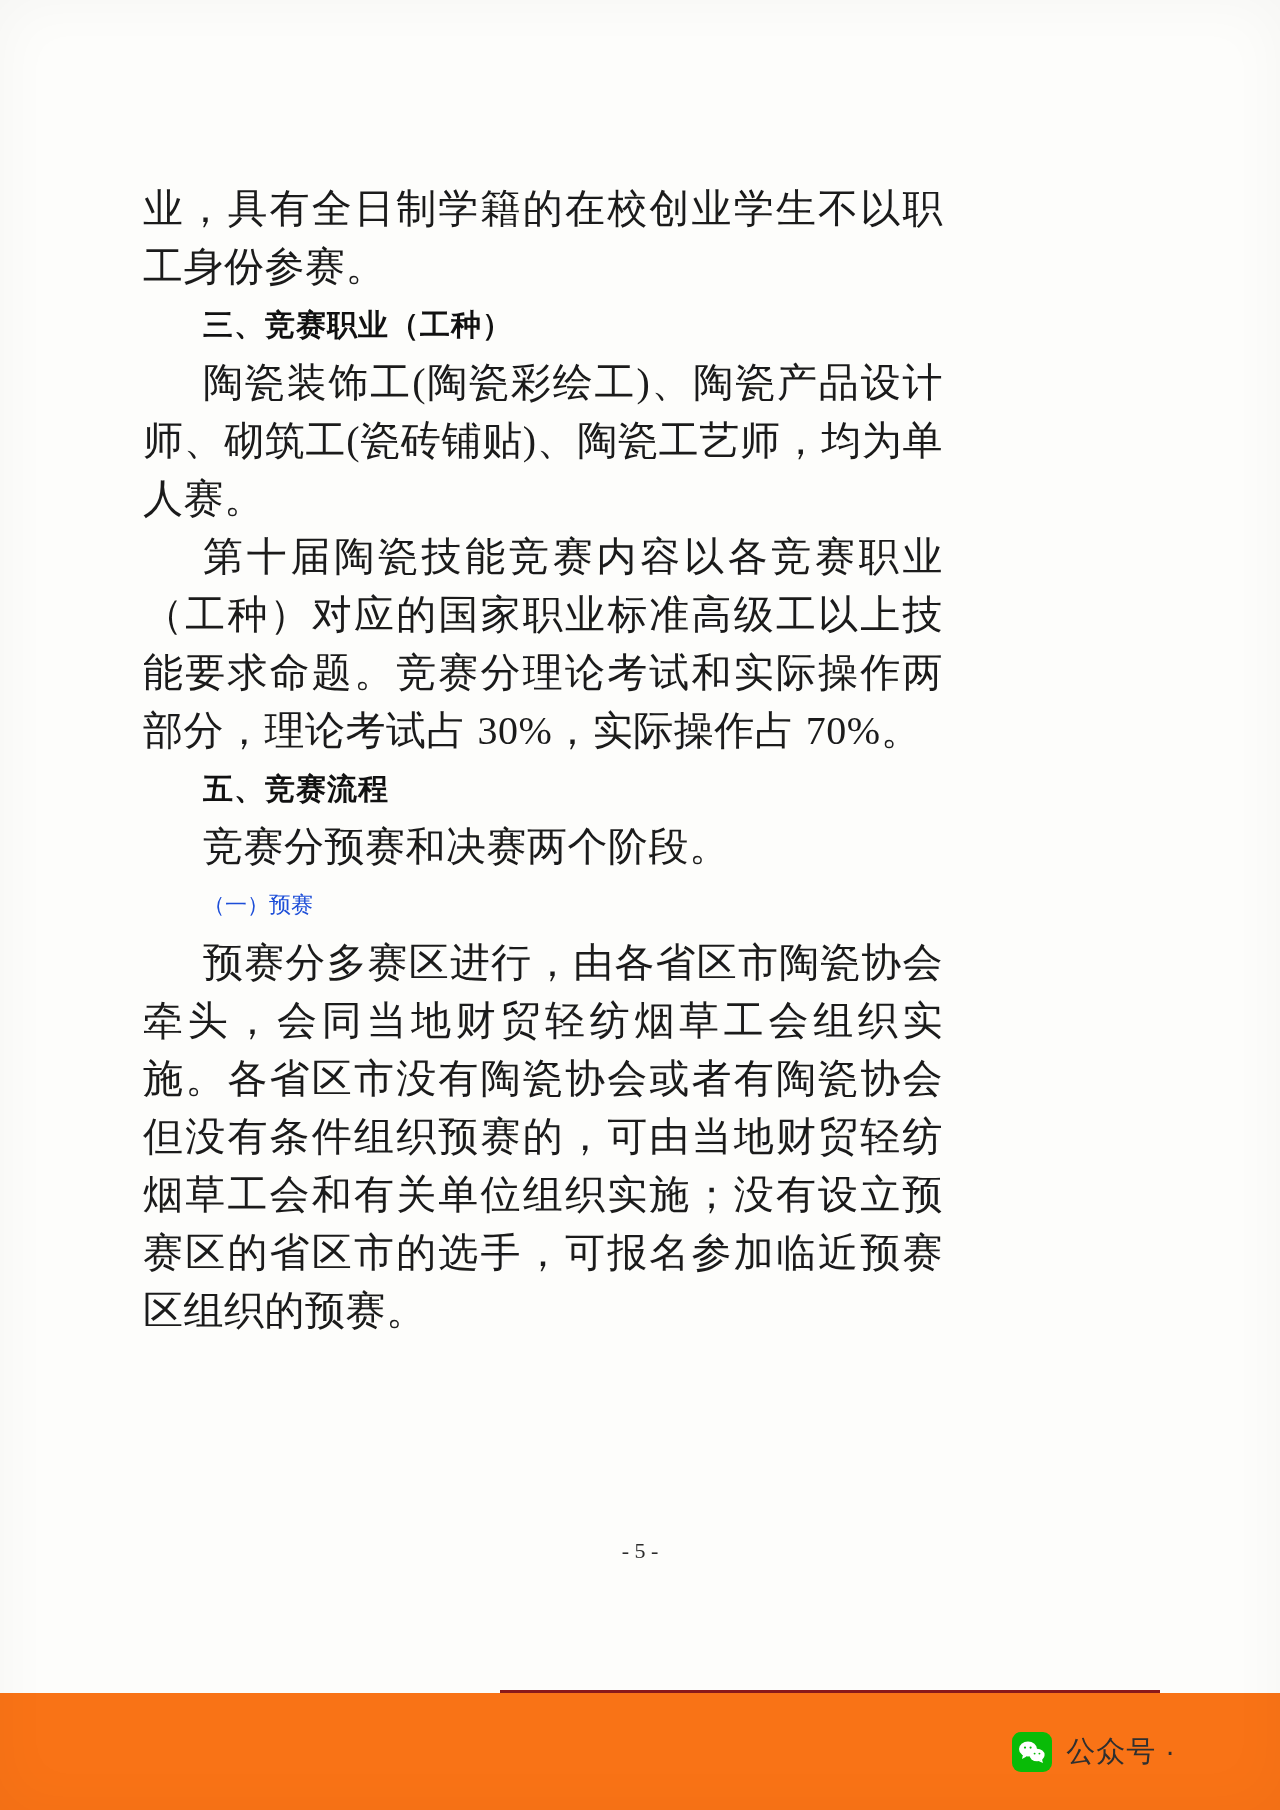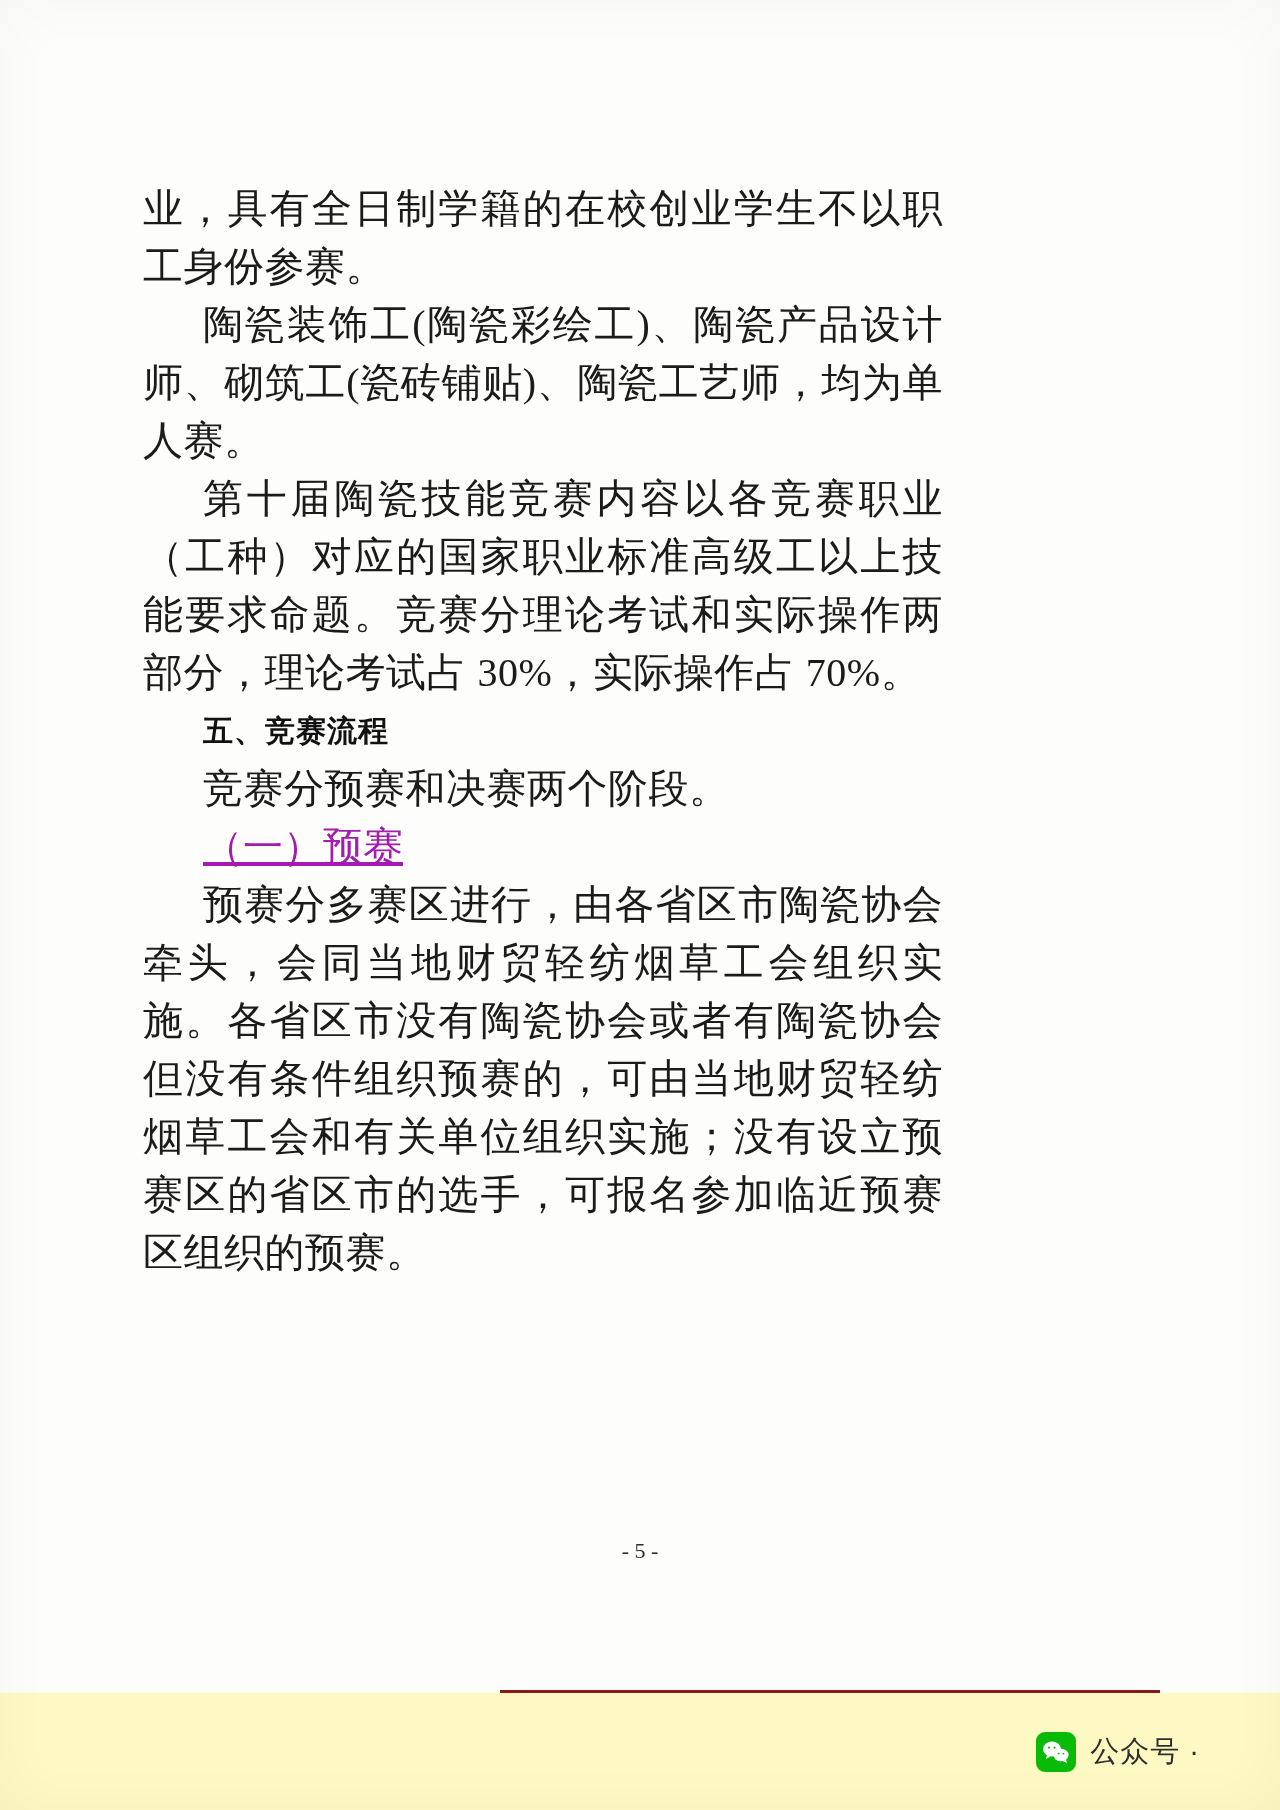--- a/index.html
+++ b/index.html
@@ -45,26 +45,25 @@
     font-size: 30px;
     line-height: 58px;
     font-weight: bold;
     text-indent: 60px;
     margin: 0;
     color: #111111;
     font-family: "Liberation Sans", sans-serif;
     letter-spacing: 1px;
   }
   .sub-head {
-    font-size: 40px;
+    font-size: 22px;
     line-height: 58px;
     text-indent: 60px;
     margin: 0;
-    color: #a21caf;
-    text-decoration: underline;
+    color: #1d4ed8;
   }
   .page-number {
     position: absolute;
     left: 0;
     top: 1538px;
     width: 1280px;
     text-align: center;
     font-size: 22px;
     color: #2b2b2b;
   }
@@ -75,24 +74,24 @@
     width: 660px;
     height: 3px;
     background: #8b1a1a;
   }
   .footer-bar {
     position: absolute;
     left: 0;
     top: 1693px;
     width: 1280px;
     height: 117px;
-    background: #fef9c3;
+    background: #f97316;
     display: flex;
     justify-content: flex-end;
-    padding-right: 80px;
+    padding-right: 104px;
     box-sizing: border-box;
   }
   .wechat-badge {
     display: inline-flex;
     align-items: center;
     gap: 14px;
   }
   .wechat-icon {
     width: 40px;
     height: 40px;
@@ -119,20 +118,21 @@
 </style>
 </head>
 <body>
 
 <div class="page">
 
   <div class="page-body">
 
     <p class="para">业，具有全日制学籍的在校创业学生不以职工身份参赛。</p>
 
+    <h2 class="heading">三、竞赛职业（工种）</h2>
 
     <p class="para indent">陶瓷装饰工(陶瓷彩绘工)、陶瓷产品设计师、砌筑工(瓷砖铺贴)、陶瓷工艺师，均为单人赛。</p>
 
 
     <p class="para indent">第十届陶瓷技能竞赛内容以各竞赛职业（工种）对应的国家职业标准高级工以上技能要求命题。竞赛分理论考试和实际操作两部分，理论考试占 30%，实际操作占 70%。</p>
 
     <h2 class="heading">五、竞赛流程</h2>
 
     <p class="para indent">竞赛分预赛和决赛两个阶段。</p>
 

